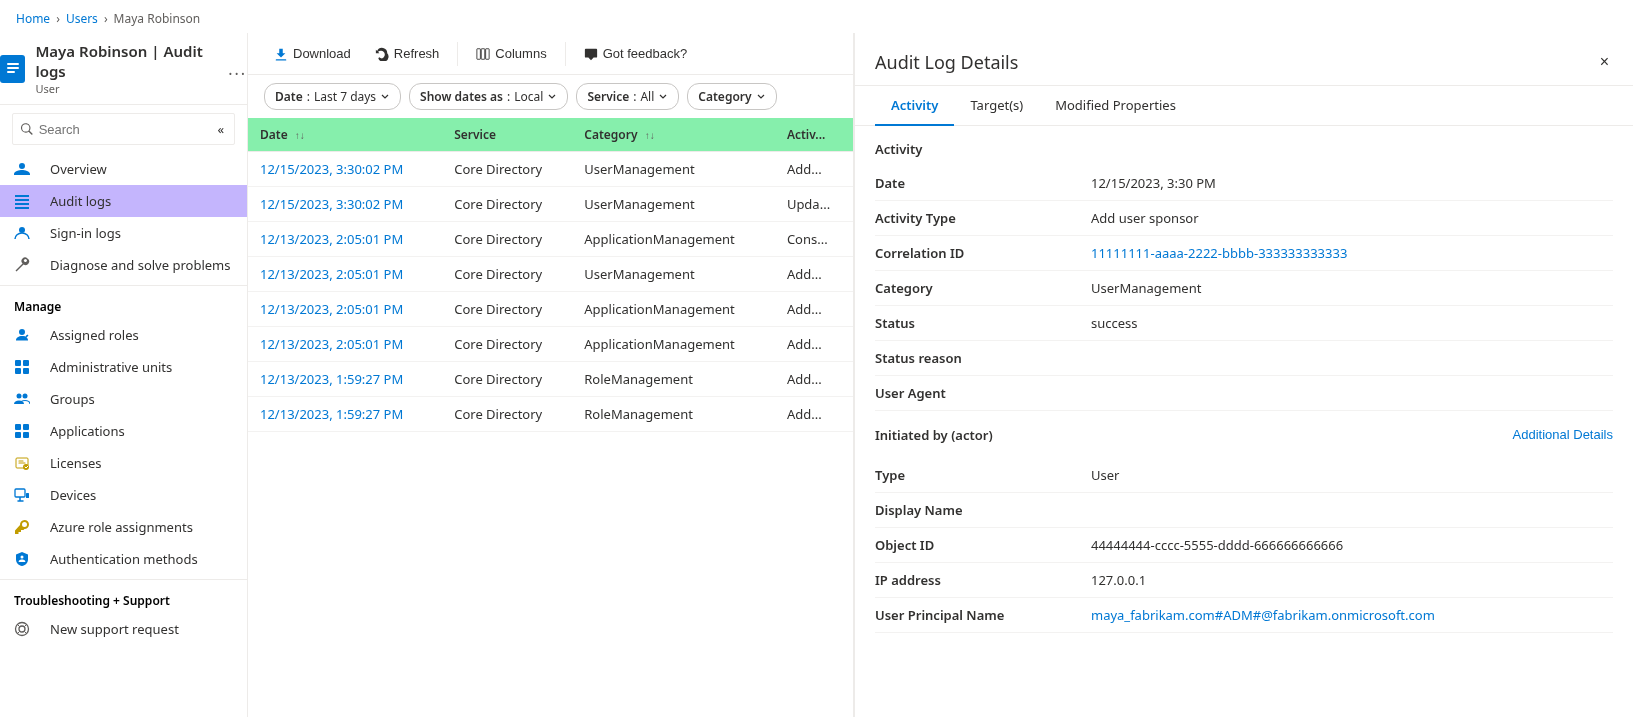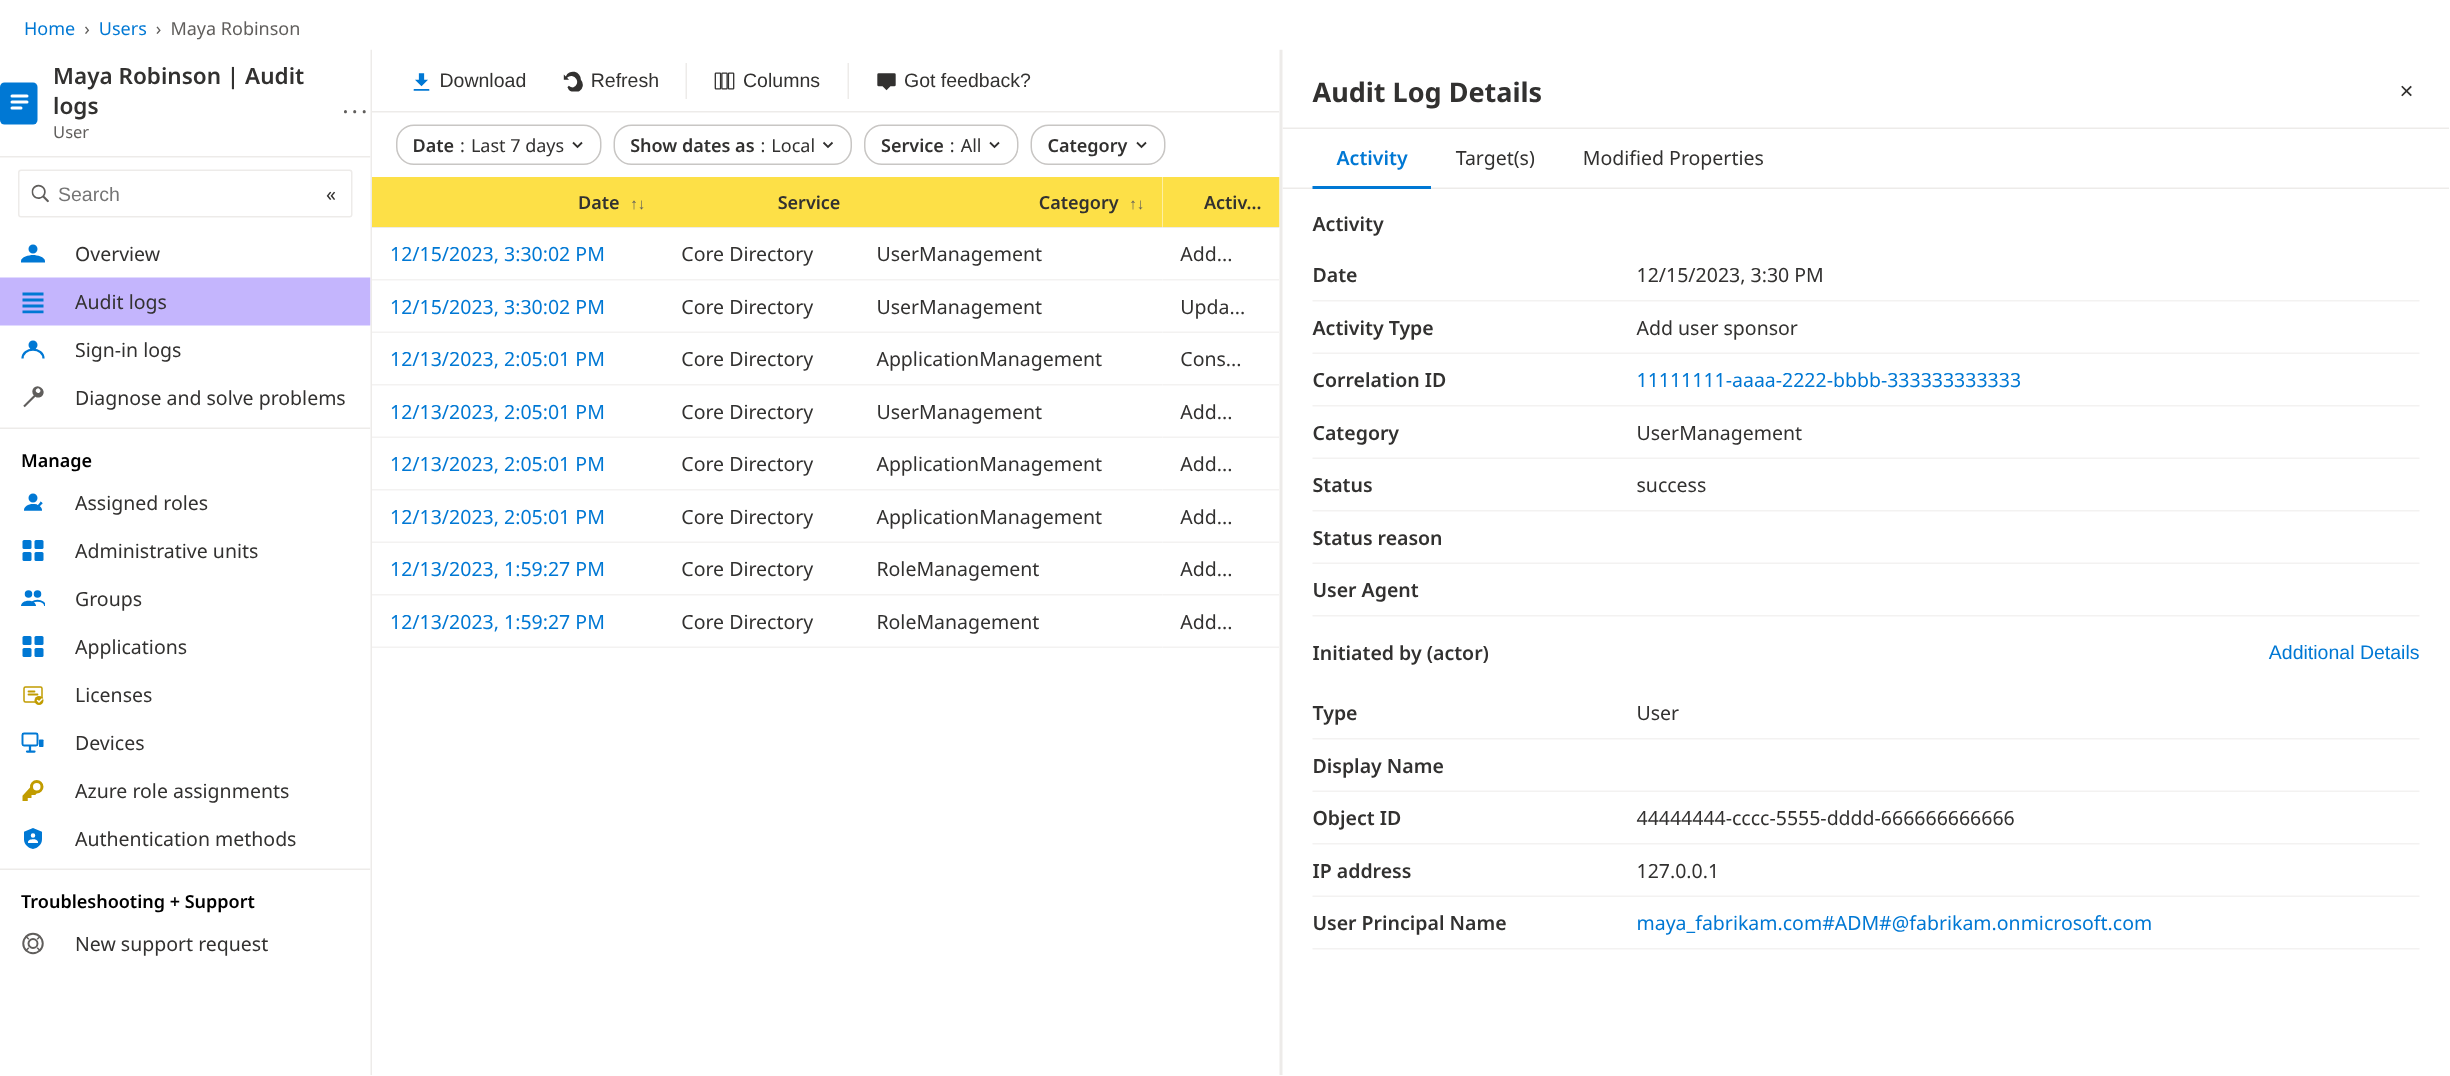--- a/index.html
+++ b/index.html
@@ -45,30 +45,30 @@
     .toolbar-sep { width: 1px; height: 24px; background: #edebe9; margin: 0 4px; }
 
     
     .filters { display: flex; align-items: center; gap: 8px; padding: 8px 16px; flex-wrap: wrap; }
     .filter-chip { display: flex; align-items: center; gap: 4px; padding: 4px 10px; border: 1px solid #c8c6c4; border-radius: 12px; font-size: 12px; cursor: pointer; background: #fff; color: #323130; }
     .filter-chip .chip-key { font-weight: 600; }
 
     
     .table-container { flex: 1; overflow-y: auto; overflow-x: hidden; }
     table { width: 100%; border-collapse: collapse; }
-    thead th { padding: 8px 12px; text-align: right; font-weight: 600; font-size: 12px; color: #323130; border-bottom: 1px solid #edebe9; white-space: nowrap; position: sticky; top: 0; background: #fde047; z-index: 1; }
+    thead th { padding: 8px 12px; text-align: left; font-weight: 600; font-size: 12px; color: #323130; border-bottom: 1px solid #edebe9; white-space: nowrap; position: sticky; top: 0; background: #86efac; z-index: 1; }
     thead th .sort-icon { display: inline-block; margin-left: 4px; color: #605e5c; font-size: 10px; }
     tbody tr { border-bottom: 1px solid #f3f2f1; cursor: pointer; }
     tbody td { padding: 8px 12px; font-size: 13px; color: #323130; white-space: nowrap; overflow: hidden; text-overflow: ellipsis; max-width: 180px; }
     tbody td.date-col { color: #0078d4; }
 
     
     .right-panel { width: 780px; min-width: 780px; border-left: 2px solid #edebe9; display: flex; flex-direction: column; overflow: hidden; }
     .panel-header { display: flex; align-items: center; justify-content: space-between; padding: 16px 20px 10px; border-bottom: 1px solid #edebe9; }
-    .panel-title { font-size: 18px; font-weight: 700; color: #323130; }
+    .panel-title { font-size: 18px; font-weight: 400; color: #323130; }
     .panel-close { background: none; border: none; cursor: pointer; font-size: 16px; color: #323130; padding: 4px; }
 
     
     .panel-tabs { display: flex; align-items: center; gap: 0; padding: 0 20px; border-bottom: 1px solid #edebe9; }
     .panel-tab { padding: 10px 16px; font-size: 13px; cursor: pointer; color: #323130; border-bottom: 2px solid transparent; margin-bottom: -1px; }
     .panel-tab.active { color: #0078d4; border-bottom: 2px solid #0078d4; font-weight: 600; }
 
     
     .panel-content { flex: 1; overflow-y: auto; padding: 0 20px 20px; }
     .panel-section-title { font-size: 13px; font-weight: 600; color: #323130; padding: 14px 0 8px; }

